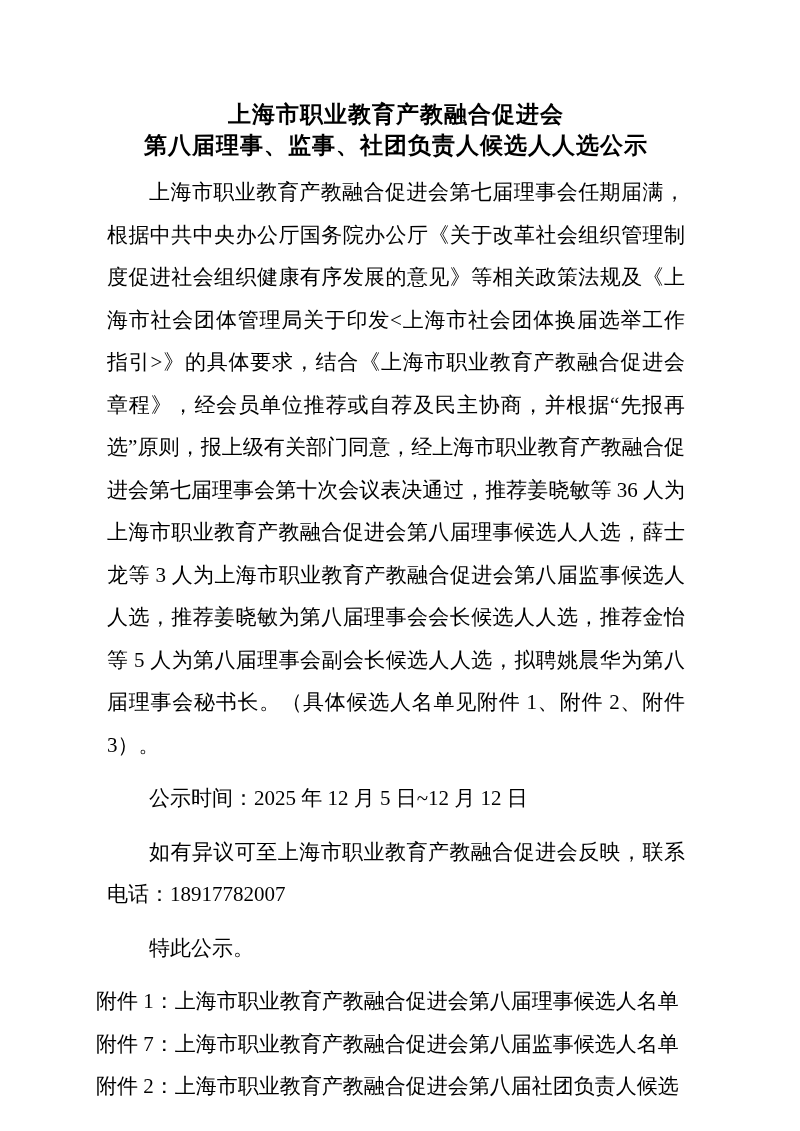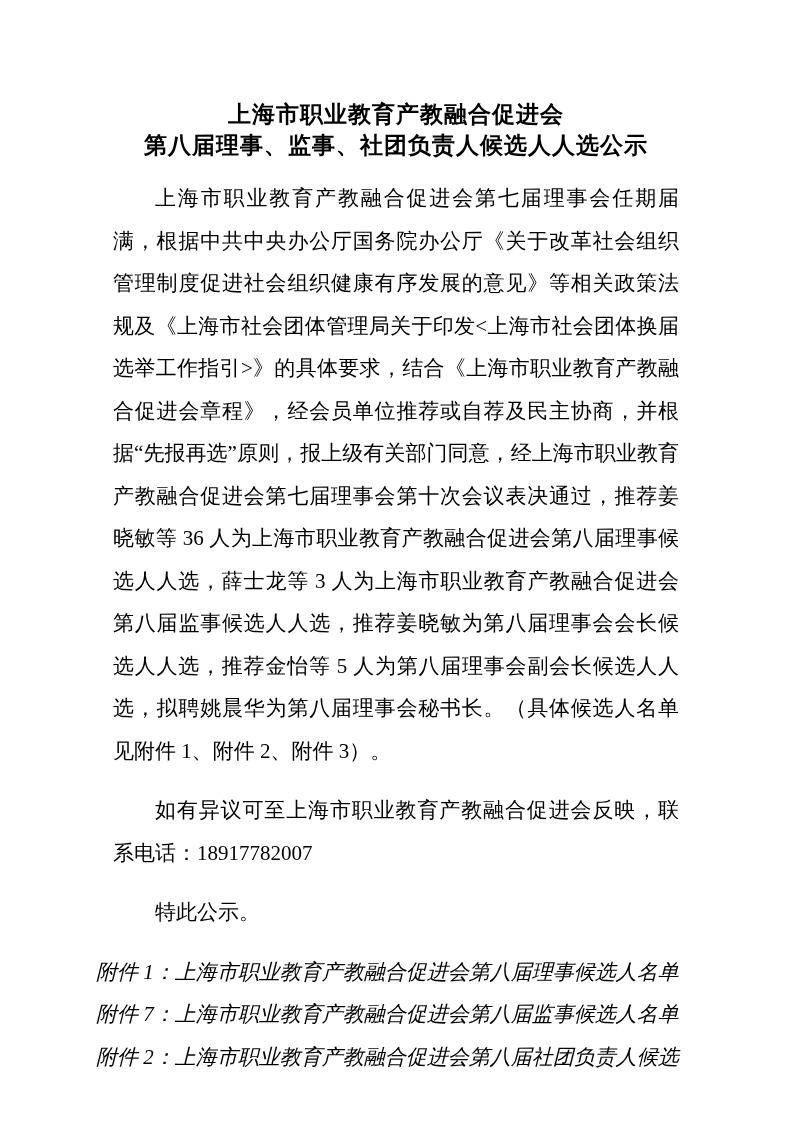--- a/index.html
+++ b/index.html
@@ -35,43 +35,43 @@
   }
   .content {
     width: 600px;
     margin: 11px auto 0 auto;
     font-size: 21px;
     line-height: 42.5px;
     text-align: justify;
     text-justify: inter-ideograph;
   }
   .para {
-    margin: 17px;
+    margin: 11px;
     text-indent: 2em;
   }
   .attachment {
     margin: 0;
     text-indent: 0;
     text-align: left;
-    font-style: italic;
   }
 </style>
 </head>
 <body>
 
 <div class="page">
 
   <h1 class="title">上海市职业教育产教融合促进会</h1>
 
   <h1 class="title second">第八届理事、监事、社团负责人候选人人选公示</h1>
 
   <div class="content">
 
     <p class="para">上海市职业教育产教融合促进会第七届理事会任期届满，根据中共中央办公厅国务院办公厅《关于改革社会组织管理制度促进社会组织健康有序发展的意见》等相关政策法规及《上海市社会团体管理局关于印发&lt;上海市社会团体换届选举工作指引&gt;》的具体要求，结合《上海市职业教育产教融合促进会章程》，经会员单位推荐或自荐及民主协商，并根据“先报再选”原则，报上级有关部门同意，经上海市职业教育产教融合促进会第七届理事会第十次会议表决通过，推荐姜晓敏等 36 人为上海市职业教育产教融合促进会第八届理事候选人人选，薛士龙等 3 人为上海市职业教育产教融合促进会第八届监事候选人人选，推荐姜晓敏为第八届理事会会长候选人人选，推荐金怡等 5 人为第八届理事会副会长候选人人选，拟聘姚晨华为第八届理事会秘书长。（具体候选人名单见附件 1、附件 2、附件 3）。</p>
 
+    <p class="para">公示时间：2025 年 12 月 5 日~12 月 12 日</p>
 
     <p class="para">如有异议可至上海市职业教育产教融合促进会反映，联系电话：18917782007</p>
 
     <p class="para">特此公示。</p>
 
     <div class="attachments">
       <p class="attachment">附件 1：上海市职业教育产教融合促进会第八届理事候选人名单</p>
       <p class="attachment">附件 7：上海市职业教育产教融合促进会第八届监事候选人名单</p>
       <p class="attachment">附件 2：上海市职业教育产教融合促进会第八届社团负责人候选</p>
     </div>

